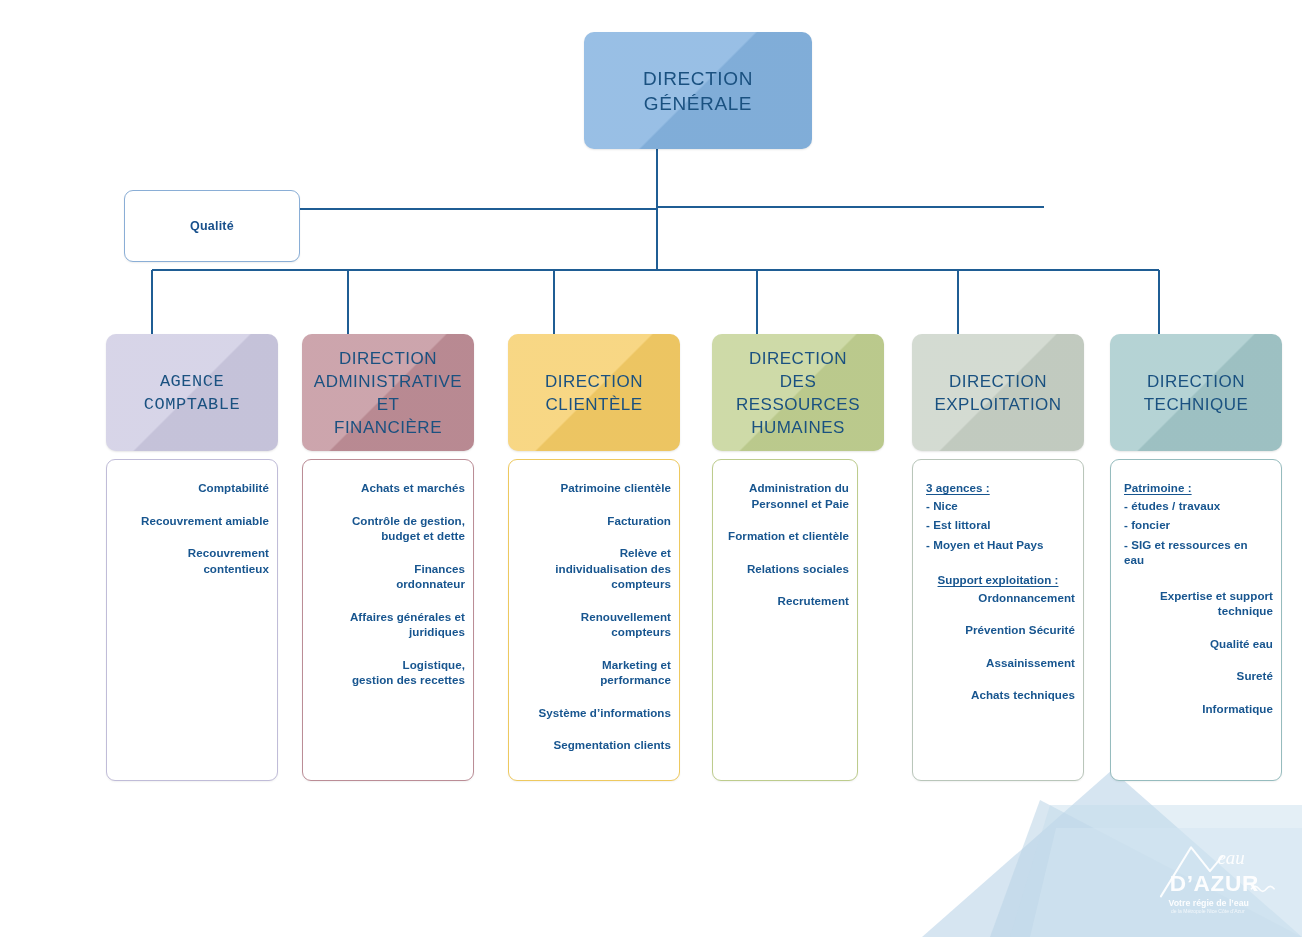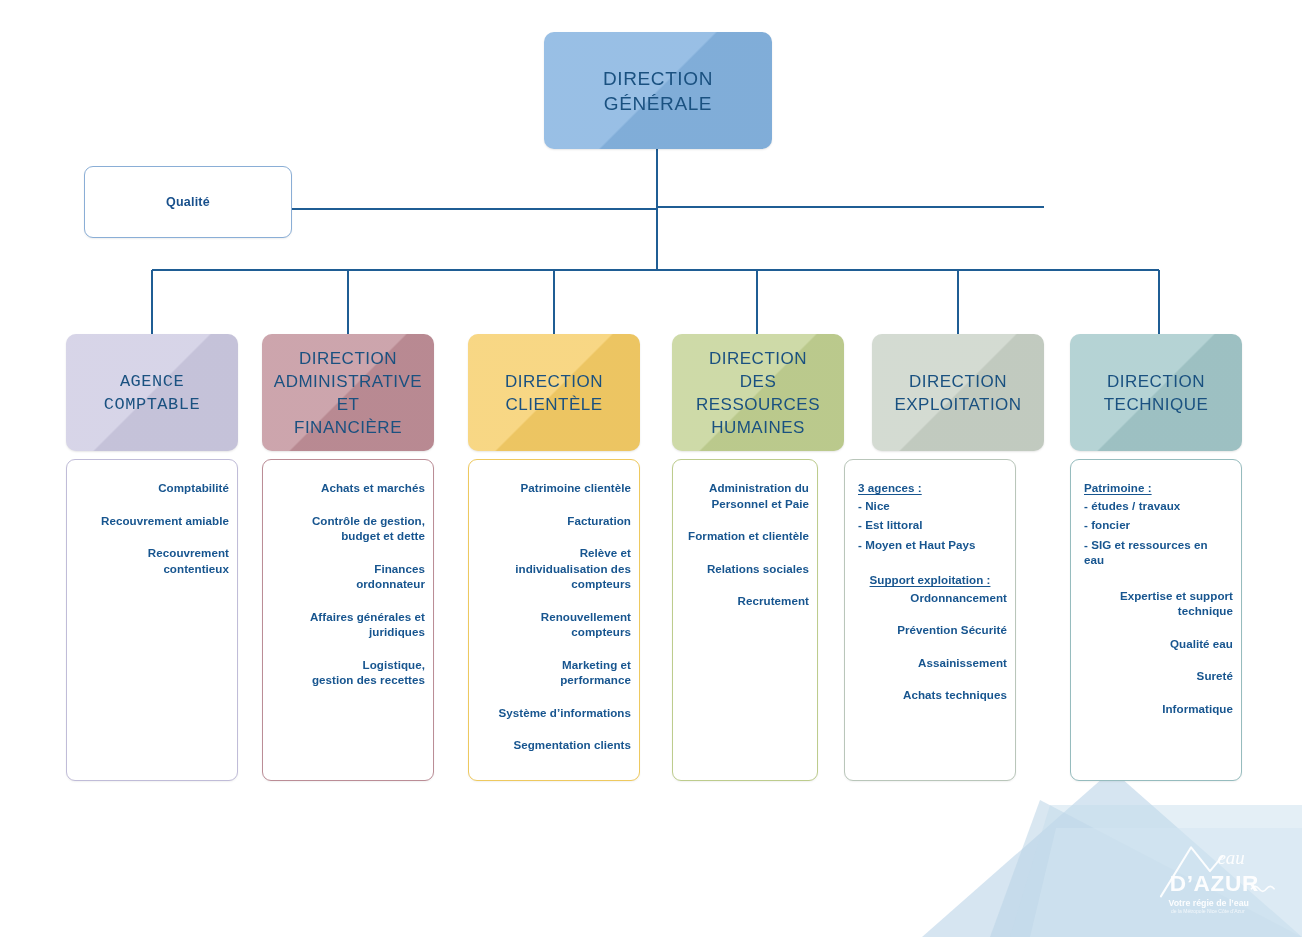--- a/index.html
+++ b/index.html
@@ -16,20 +16,21 @@
   .bg-art{position:absolute;inset:0;pointer-events:none;z-index:0;}
 
   
   .lines{position:absolute;inset:0;z-index:1;pointer-events:none;}
 
   
   .node{
     position:absolute;
     box-sizing:border-box;
     z-index:2;
+    margin-left:40px;
   }
 
   
   .root-box{
     left:544px;top:32px;width:228px;height:117px;
     border-radius:10px;
     background:
       linear-gradient(135deg, rgba(255,255,255,0.16) 0%, rgba(255,255,255,0.16) 49.6%, rgba(0,0,0,0.035) 50.4%, rgba(0,0,0,0.035) 100%),
       #85b3e0;
     display:flex;align-items:center;justify-content:center;
@@ -49,21 +50,21 @@
     height:72px;
     border:1.6px solid #8aaed6;
     border-radius:9px;
     background:#ffffff;
     display:flex;align-items:center;justify-content:center;
     box-shadow:0 1px 2px rgba(0,0,0,0.07);
   }
   .staff-box .label{
     color:#18508c;font-size:12.5px;font-weight:bold;letter-spacing:.2px;
   }
-  #staff-left{left:84px;top:166px;width:208px;}
+  #staff-left{left:84px;top:190px;width:176px;}
   #staff-right{left:1044px;top:171px;width:176px;}
 
   
   .dept-head{
     top:334px;height:117px;
     border-radius:10px;
     display:flex;align-items:center;justify-content:center;
     box-shadow:0 1px 2px rgba(0,0,0,0.10);
   }
   .dept-head .htitle{
@@ -206,21 +207,21 @@
       <div class="node dept-body" style="left: 672px; width: 146px; height: 322px; border: 1.6px solid rgb(189, 204, 141);">
         <div class="item">Administration du<br>Personnel et Paie</div>
         <div class="item">Formation et clientèle</div>
         <div class="item">Relations sociales</div>
         <div class="item">Recrutement</div>
       </div>
       <div class="node dept-head" style="left: 872px; width: 172px; background: rgb(201, 210, 199);">
         <div class="sheen"></div>
         <div class="htitle" style="position: relative;"><span>DIRECTION</span><br><span>EXPLOITATION</span></div>
       </div>
-      <div class="node dept-body" style="left: 844px; width: 172px; height: 322px; border: 1.6px solid rgb(185, 198, 186);">
+      <div class="node dept-body" style="left: 872px; width: 172px; height: 322px; border: 1.6px solid rgb(185, 198, 186);">
         <div class="item left head tight">3 agences :</div>
         <div class="item left">- Nice</div>
         <div class="item left">- Est littoral</div>
         <div class="item left">- Moyen et Haut Pays</div>
         <div class="spacer"></div>
         <div class="item head-center">Support exploitation :</div>
         <div class="item">Ordonnancement</div>
         <div class="item">Prévention  Sécurité</div>
         <div class="item">Assainissement</div>
         <div class="item">Achats techniques</div>

